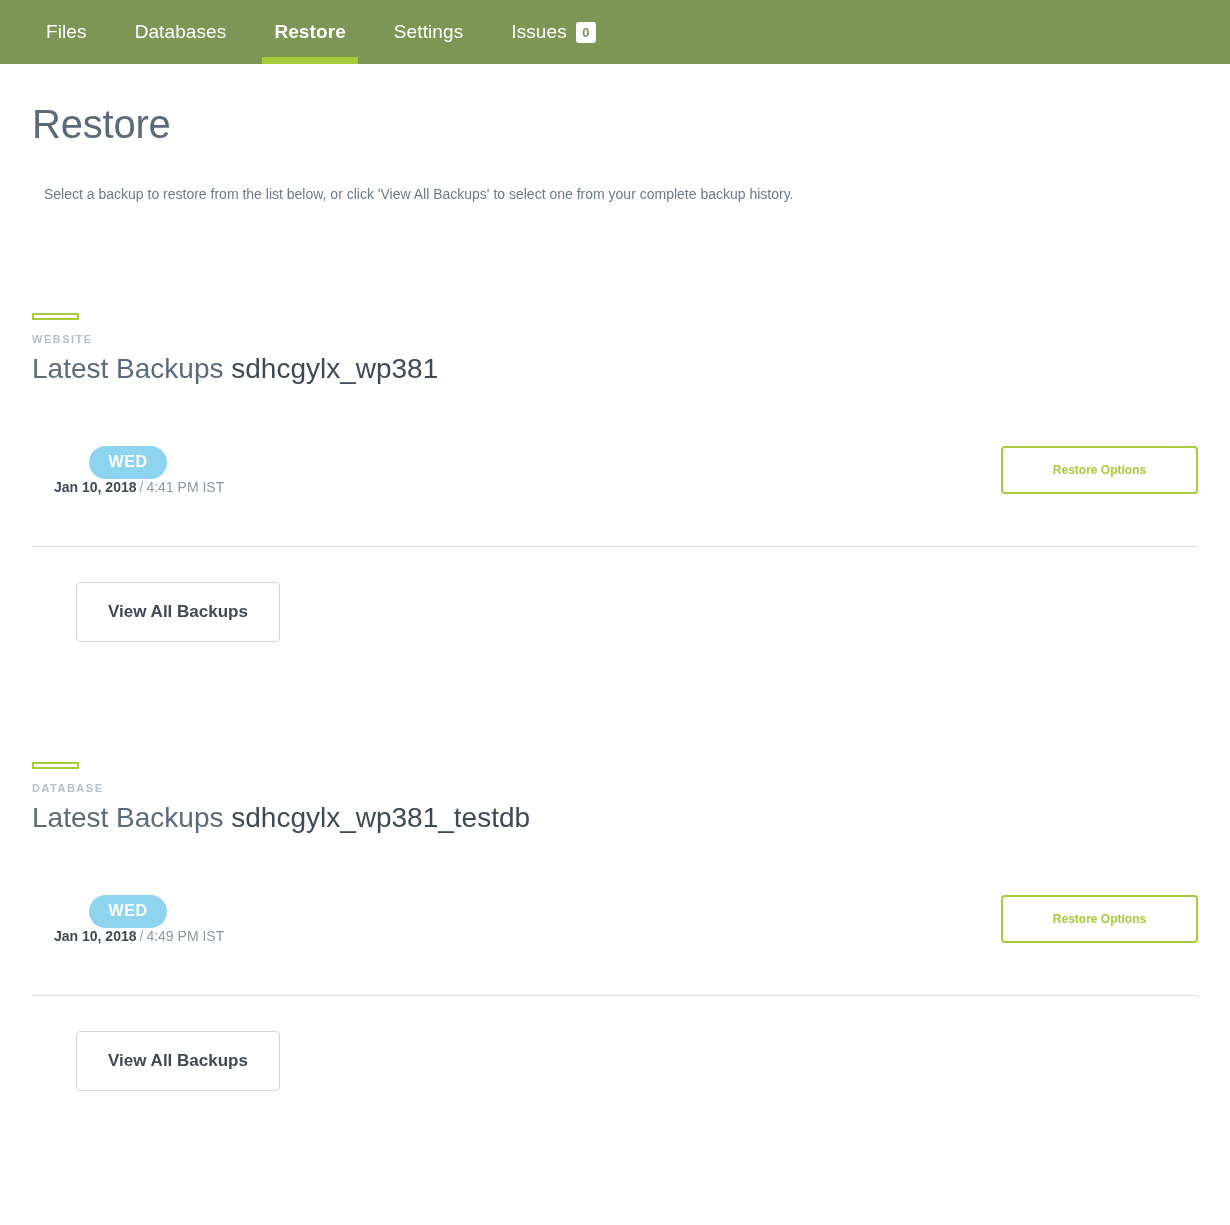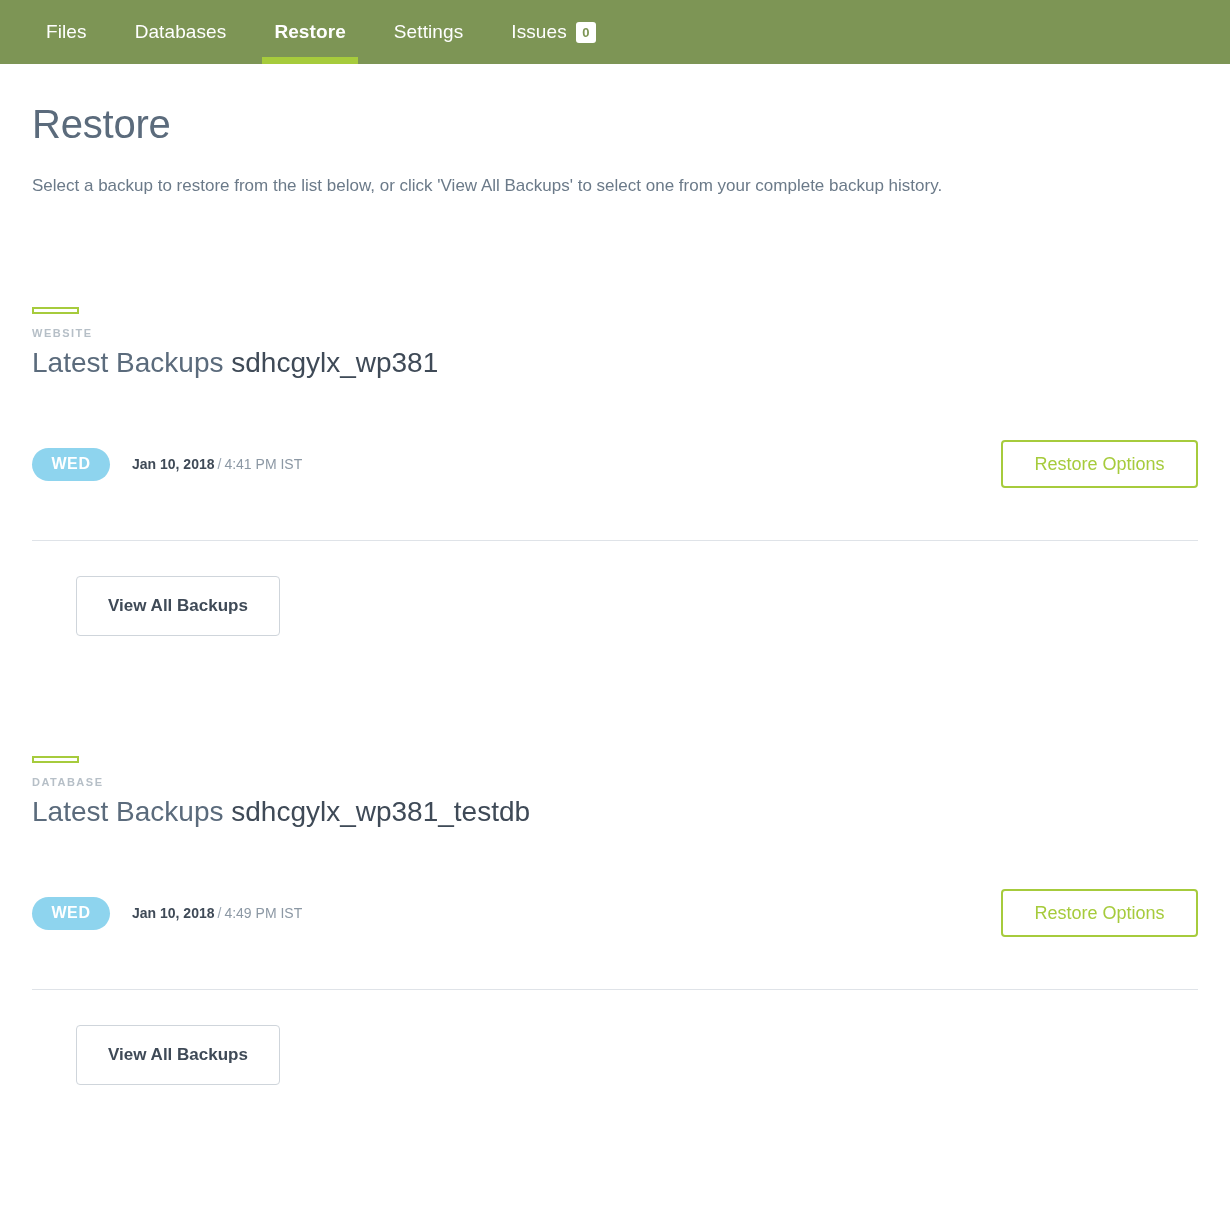--- a/index.html
+++ b/index.html
@@ -69,24 +69,24 @@
   }
   .page-title {
     margin: 0;
     padding-top: 38px;
     font-size: 40px;
     font-weight: 300;
     color: #5b6b7c;
     letter-spacing: -0.2px;
   }
   .page-desc {
-    margin: 0;
+    margin: 12px;
     padding-top: 22px;
     max-width: 1135px;
-    font-size: 17px;
+    font-size: 14px;
     font-weight: 300;
     line-height: 1.95;
     color: #6b7a89;
   }
 
   
   .section { padding-top: 0; }
   .section.website { margin-top: 105px; }
   .section.database { margin-top: 120px; }
 
@@ -119,20 +119,21 @@
   .backup-row {
     margin-top: 57px;
     display: flex;
     align-items: center;
     justify-content: space-between;
     min-height: 56px;
   }
   .backup-left {
     display: flex;
     align-items: center;
+    flex-direction: column;
   }
   .day-pill {
     display: inline-flex;
     align-items: center;
     justify-content: center;
     width: 78px;
     height: 33px;
     border-radius: 17px;
     background: #8ed4ee;
     color: #ffffff;
@@ -162,22 +163,22 @@
     align-items: center;
     justify-content: center;
     height: 48px;
     padding: 0 24px;
     min-width: 197px;
     border: 2px solid #a6cb3c;
     border-radius: 4px;
     background: #ffffff;
     color: #a6cb3c;
     font-family: "Liberation Sans", sans-serif;
-    font-size: 18px;
-    font-weight: 400;
+    font-size: 12px;
+    font-weight: 700;
     cursor: pointer;
   }
 
   .divider {
     margin-top: 48px;
     height: 1px;
     background: #dfe3e8;
   }
 
   .btn-viewall {

